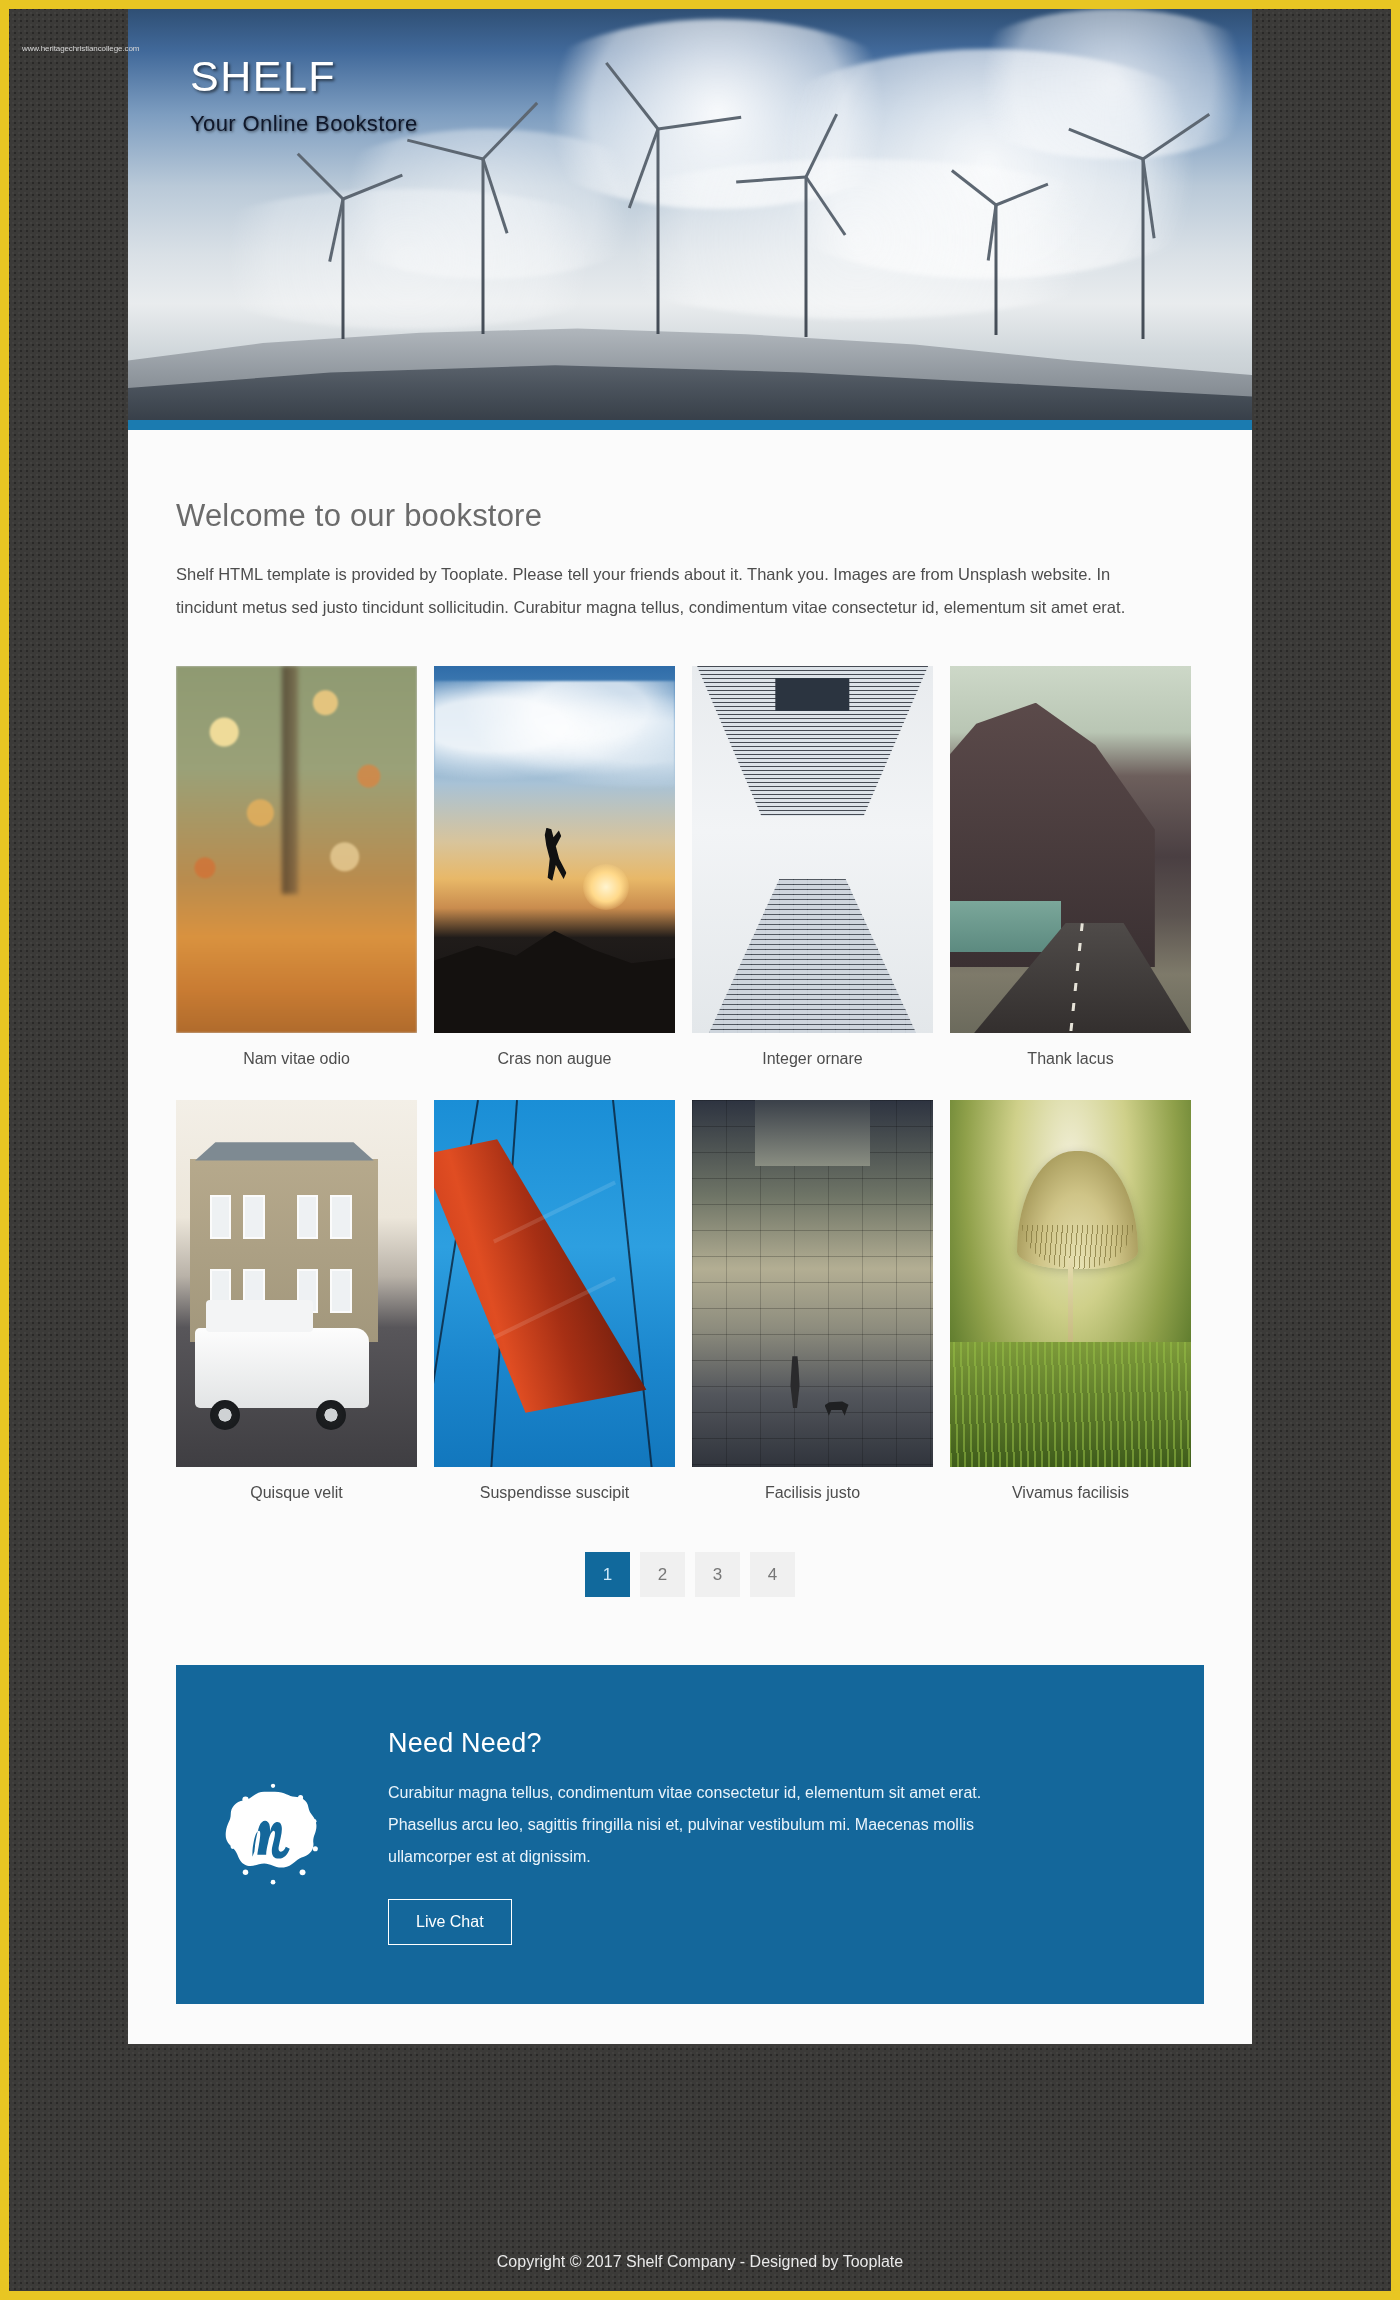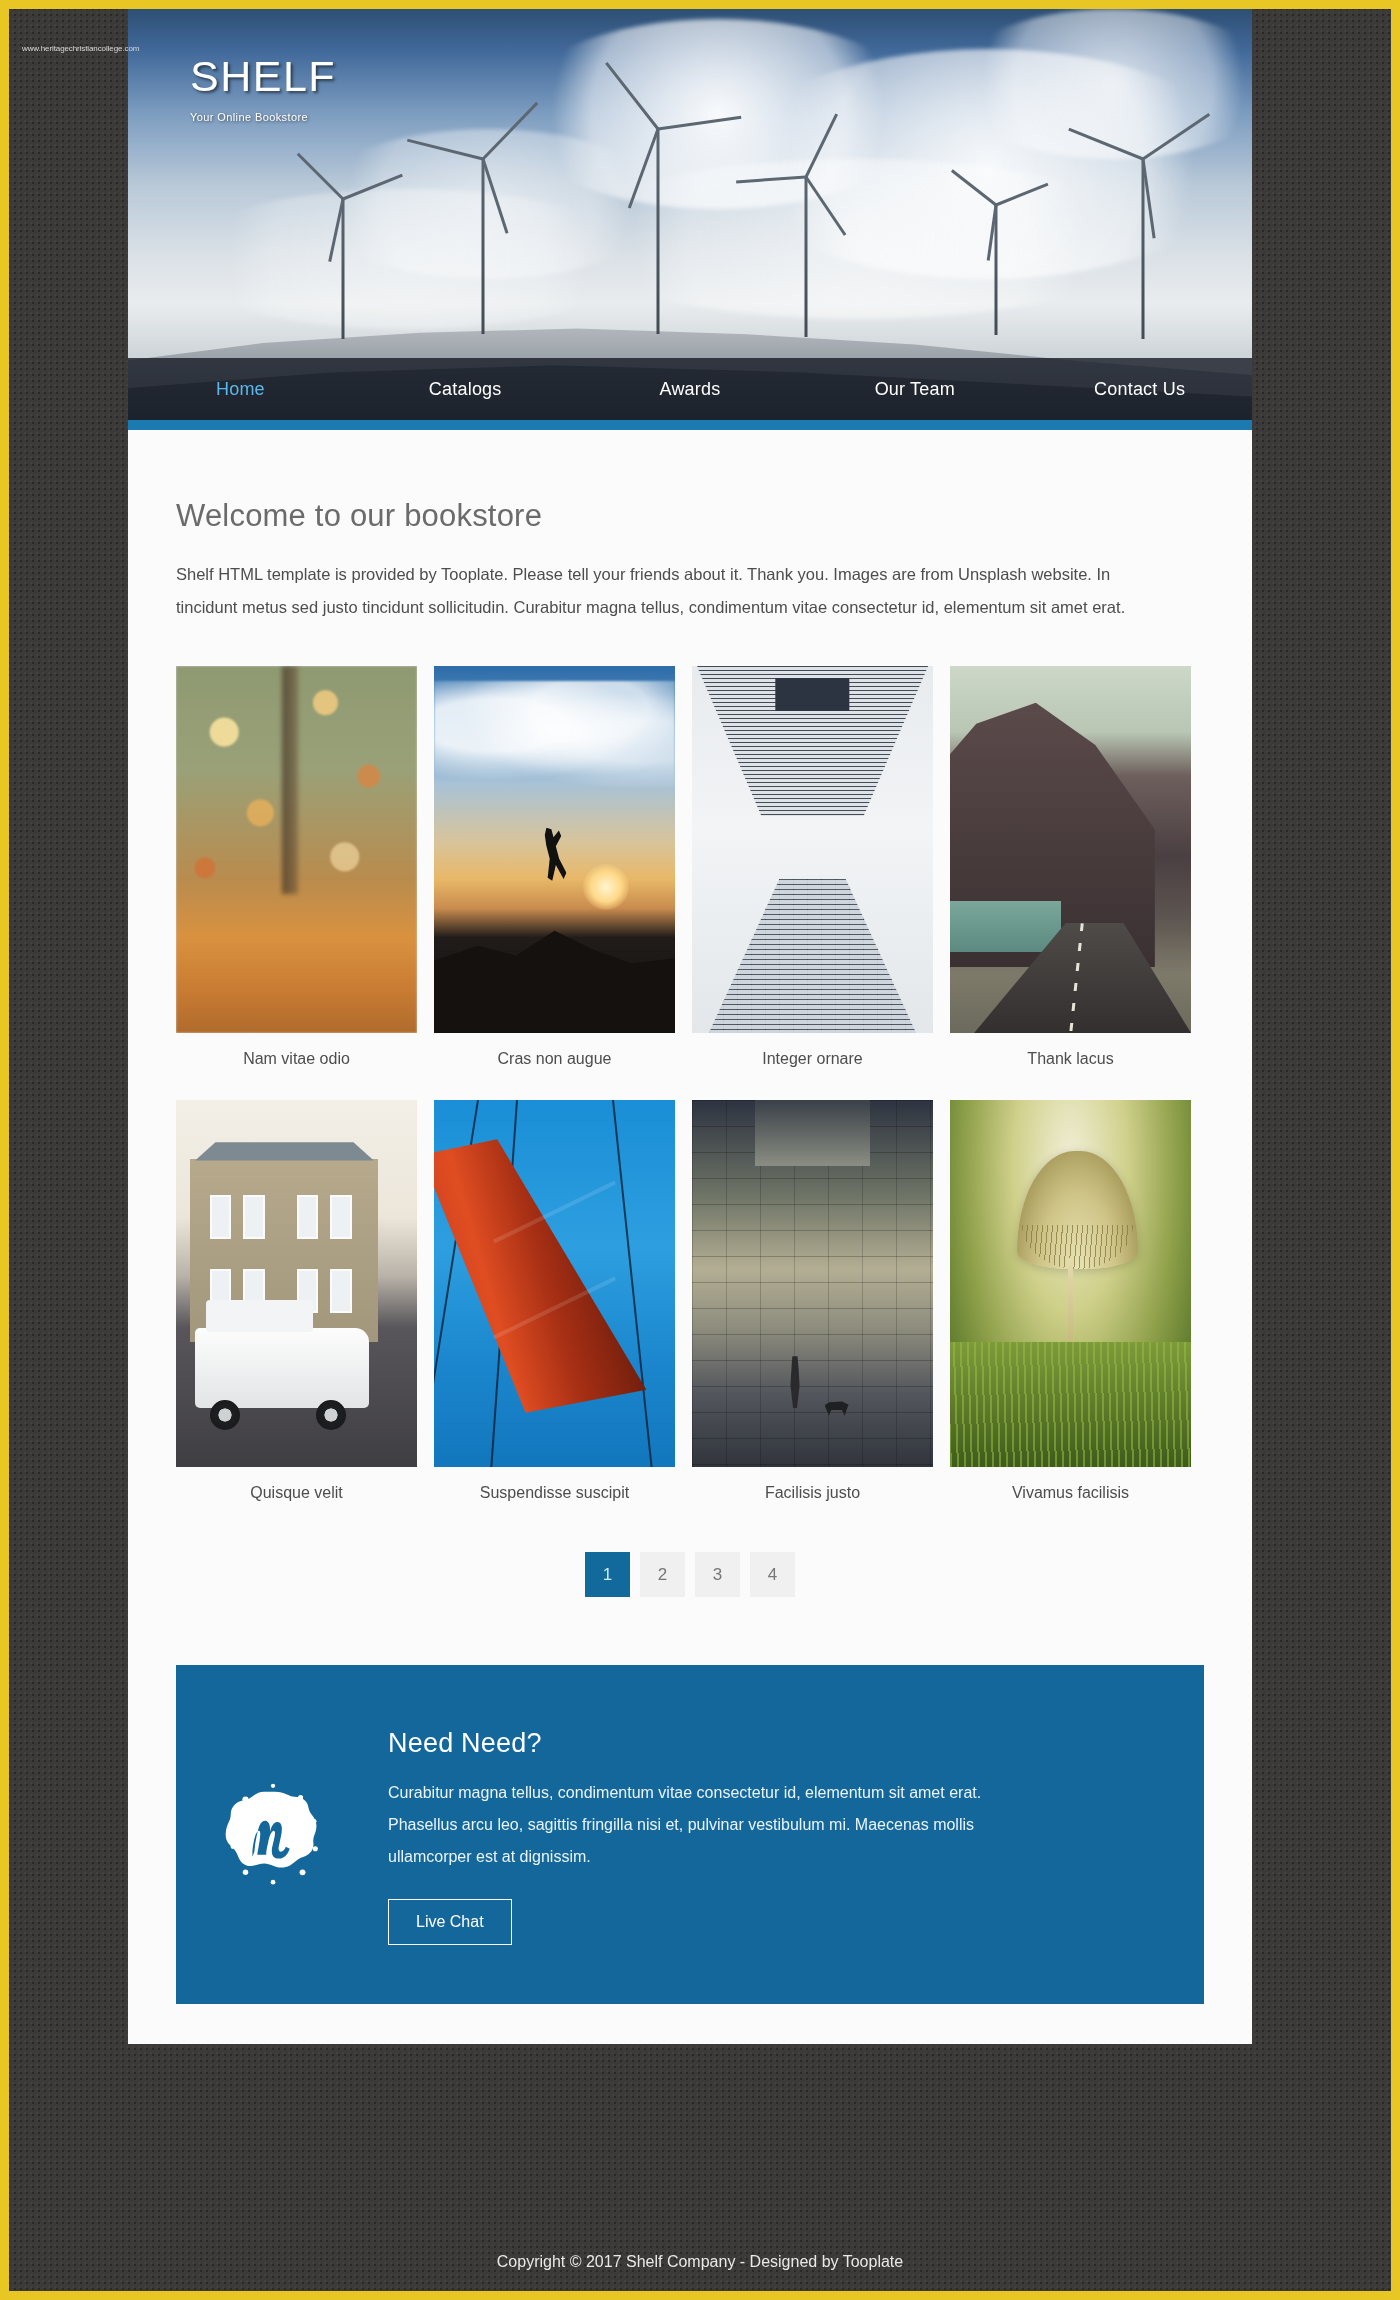--- a/index.html
+++ b/index.html
@@ -121,22 +121,22 @@
   .brand h1 {
     font-size: 43px;
     font-weight: 400;
     color: #ffffff;
     letter-spacing: 1.5px;
     text-shadow: 2px 2px 3px rgba(0,0,0,.55);
     line-height: 1.1;
   }
   .brand .tagline {
     margin-top: 11px;
-    font-size: 11px;
-    color: #ffffff;
+    font-size: 22px;
+    color: #0f172a;
     letter-spacing: .4px;
     text-shadow: 1px 1px 3px rgba(0,0,0,.55);
   }
 
   
   .nav {
     position: absolute;
     left: 0; bottom: 10px;
     width: 1124px;
     height: 62px;
@@ -543,37 +543,20 @@
       <div class="blade" style="height:80px; transform: translateX(-50%) rotate(-8deg);"></div>
       <div class="blade" style="height:80px; transform: translateX(-50%) rotate(112deg);"></div>
       <div class="blade" style="height:80px; transform: translateX(-50%) rotate(236deg);"></div>
     </div>
 
     <div class="brand">
       <h1>SHELF</h1>
       <div class="tagline">Your Online Bookstore</div>
     </div>
 
-    <nav class="nav">
-      <div class="nav-item active">
-        <a href="#">Home</a>
-      </div>
-      <div class="nav-item">
-        <a href="#">Catalogs</a>
-      </div>
-      <div class="nav-item">
-        <a href="#">Awards</a>
-      </div>
-      <div class="nav-item">
-        <a href="#">Our Team</a>
-      </div>
-      <div class="nav-item">
-        <a href="#">Contact Us</a>
-      </div>
-    </nav>
     <div class="nav-underline"></div>
   </header>
 
   <main class="content">
     <div class="inner">
 
       <h2 class="welcome-title">Welcome to our bookstore</h2>
       <p class="welcome-text">Shelf HTML template is provided by Tooplate. Please tell your friends about it. Thank you. Images are from Unsplash website. In tincidunt metus sed justo tincidunt sollicitudin. Curabitur magna tellus, condimentum vitae consectetur id, elementum sit amet erat.</p>
 
       <section class="gallery">

